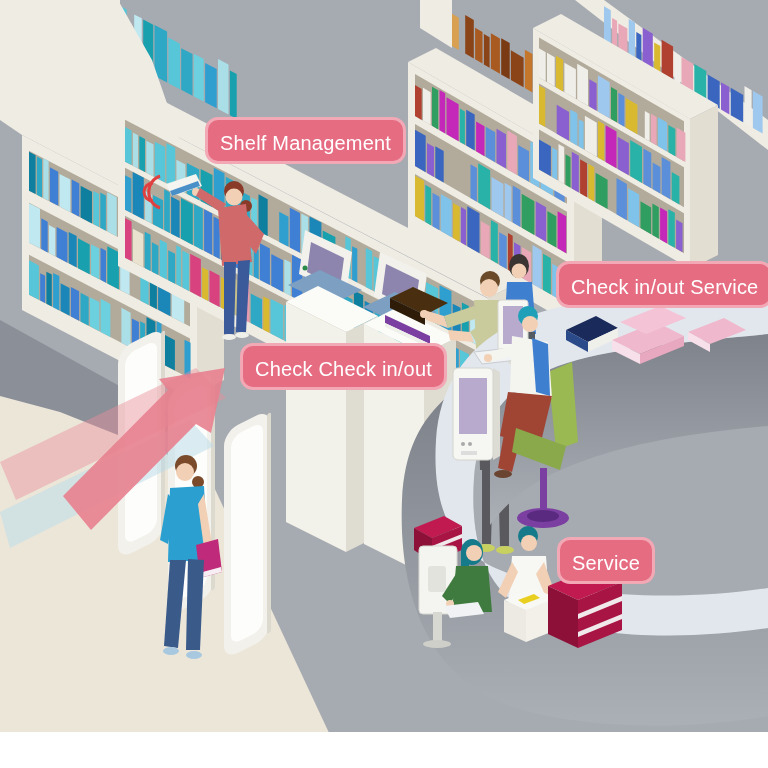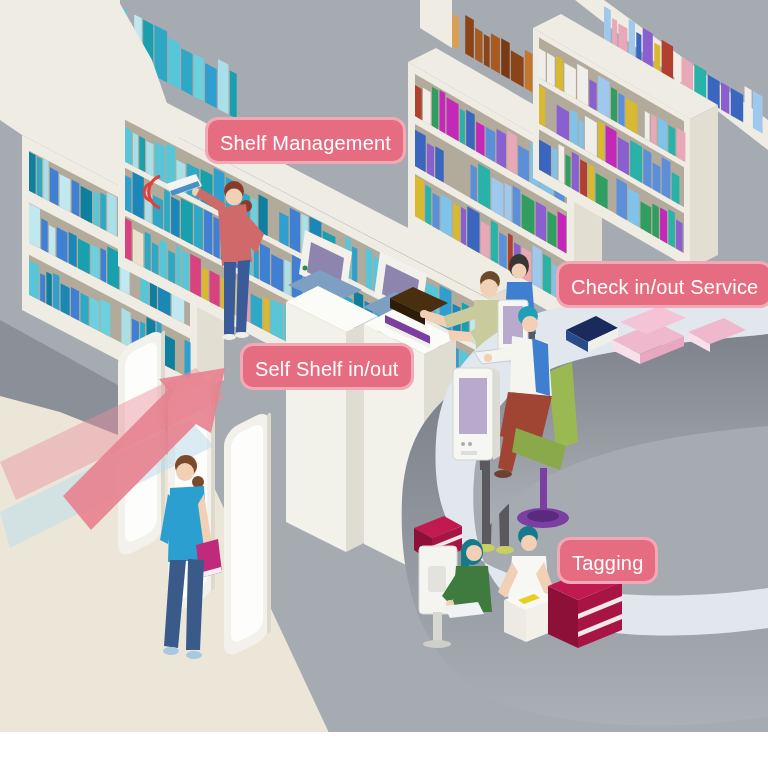--- a/index.html
+++ b/index.html
@@ -561,16 +561,16 @@
     <polygon points="548,586 578,600 578,648 548,634" fill="#8c1038"></polygon>
     <polygon points="578,600 622,582 622,630 578,648" fill="#a81444"></polygon>
     <polygon points="578,614 622,596 622,601 578,619" fill="#f0e8ea"></polygon>
     <polygon points="578,632 622,614 622,619 578,637" fill="#f0e8ea"></polygon>
   </g>
 
   <rect x="0" y="732" width="768" height="36" fill="#ffffff"></rect>
 </svg>
 
   <div class="zone-label lbl-shelf">Shelf Management</div>
-  <div class="zone-label lbl-selfcheck">Self Shelf in/out</div>
+  <div class="zone-label lbl-selfcheck">Check Check in/out</div>
   <div class="zone-label lbl-service">Check in/out Service</div>
-  <div class="zone-label lbl-tagging">Tagging</div>
+  <div class="zone-label lbl-tagging">Service</div>
 </div>
 
 </body></html>

